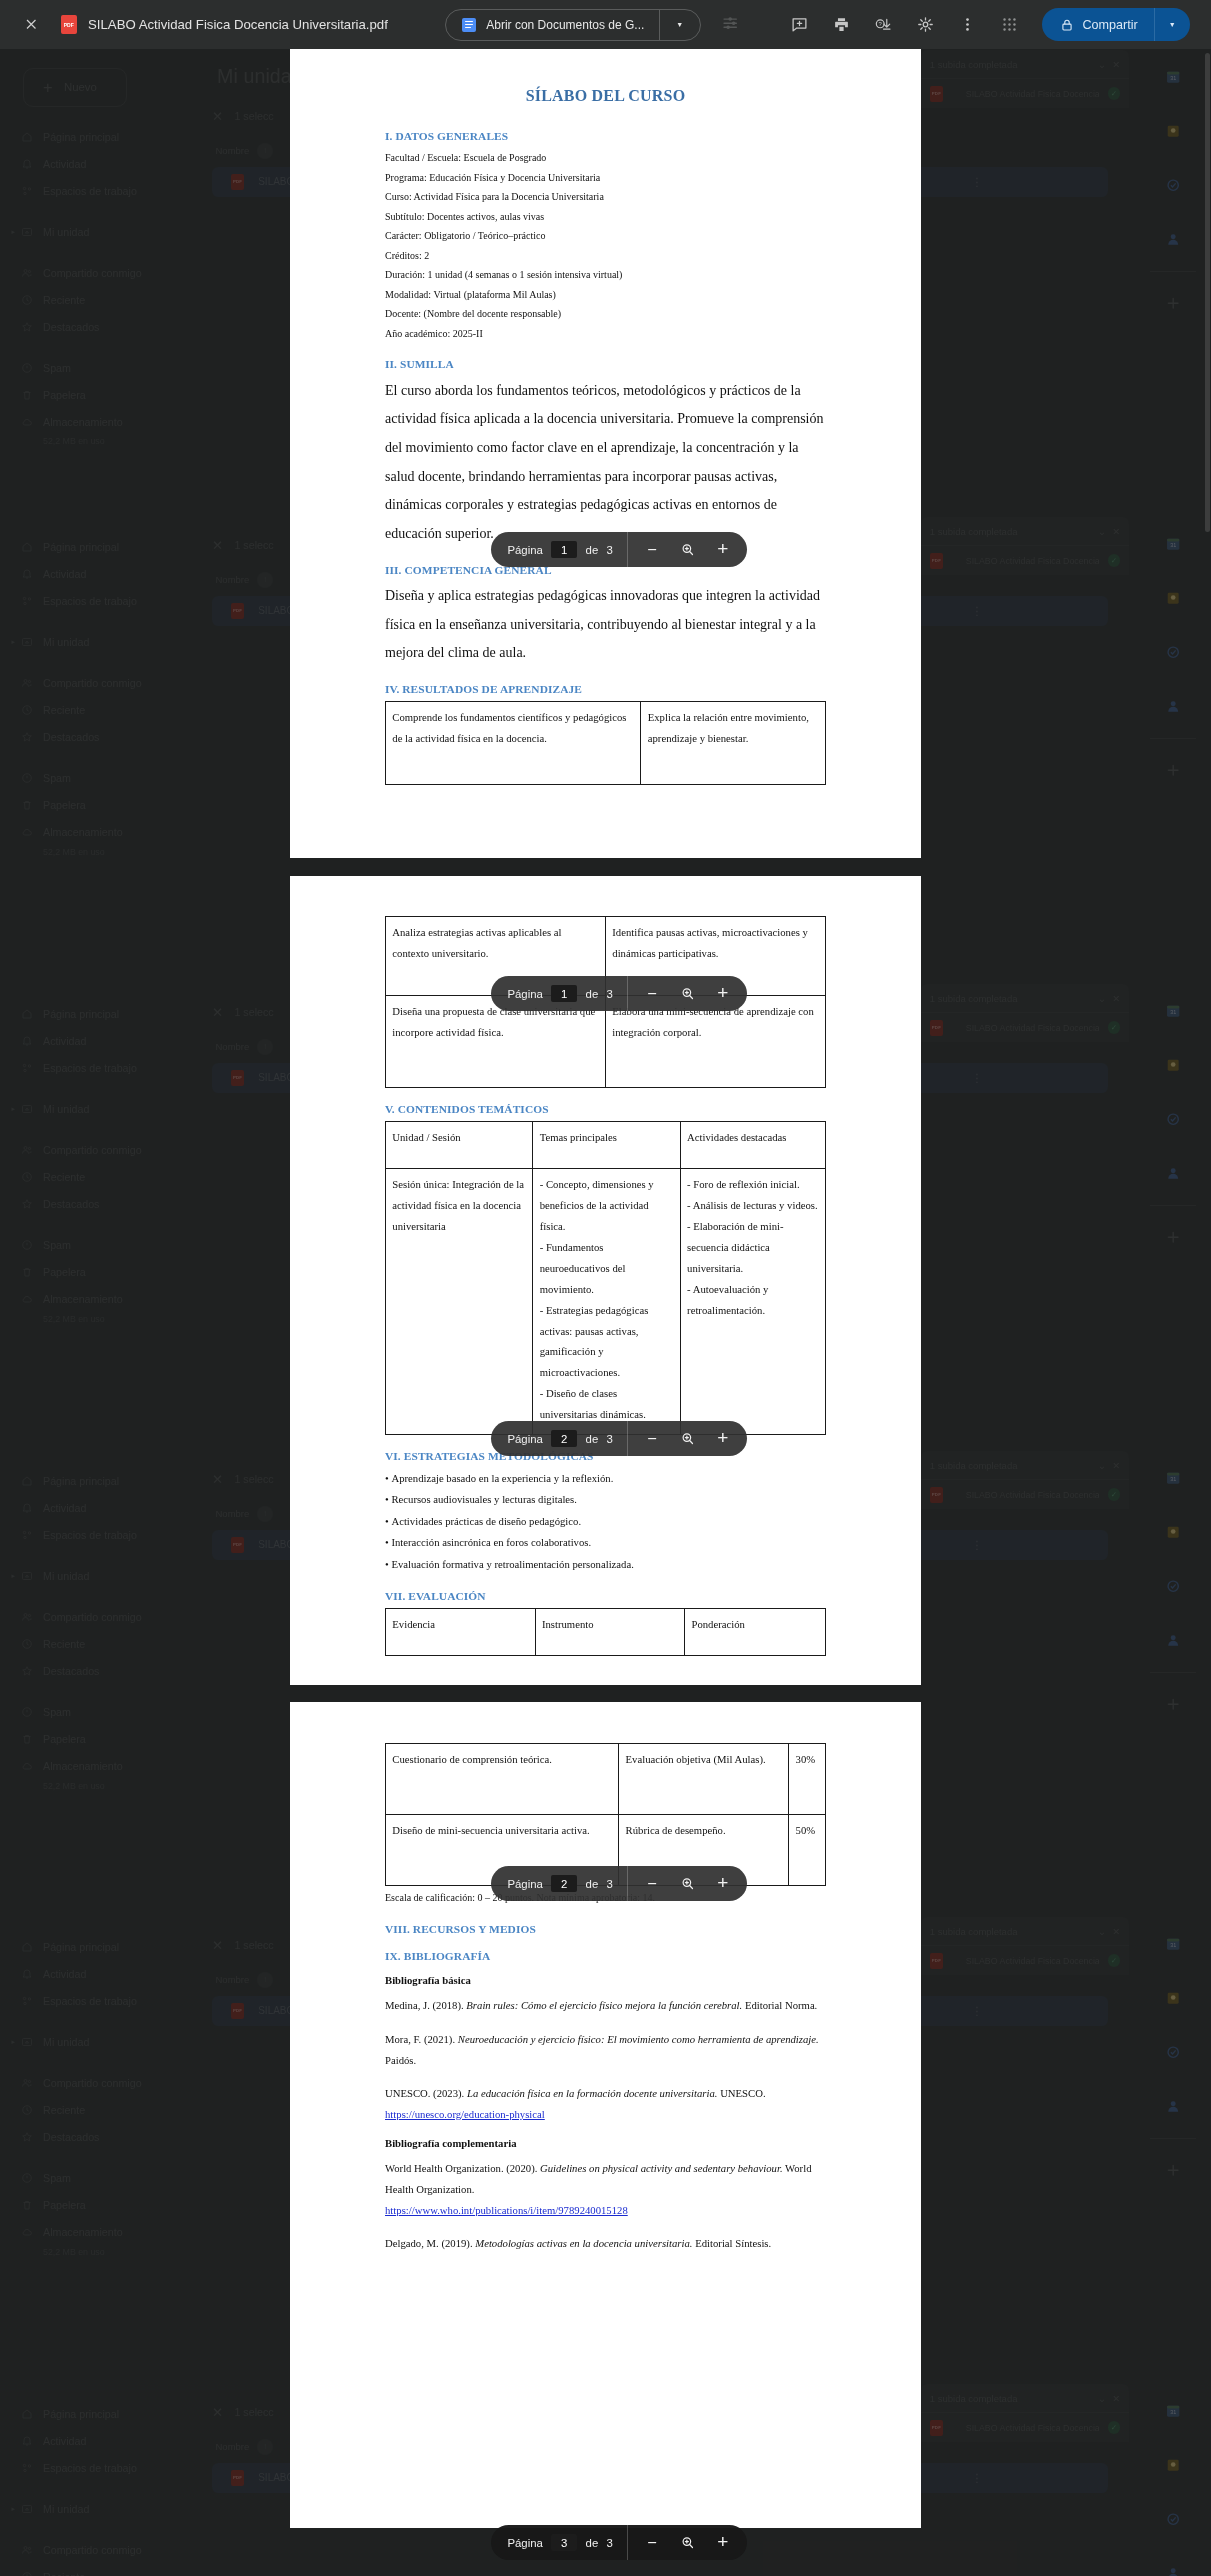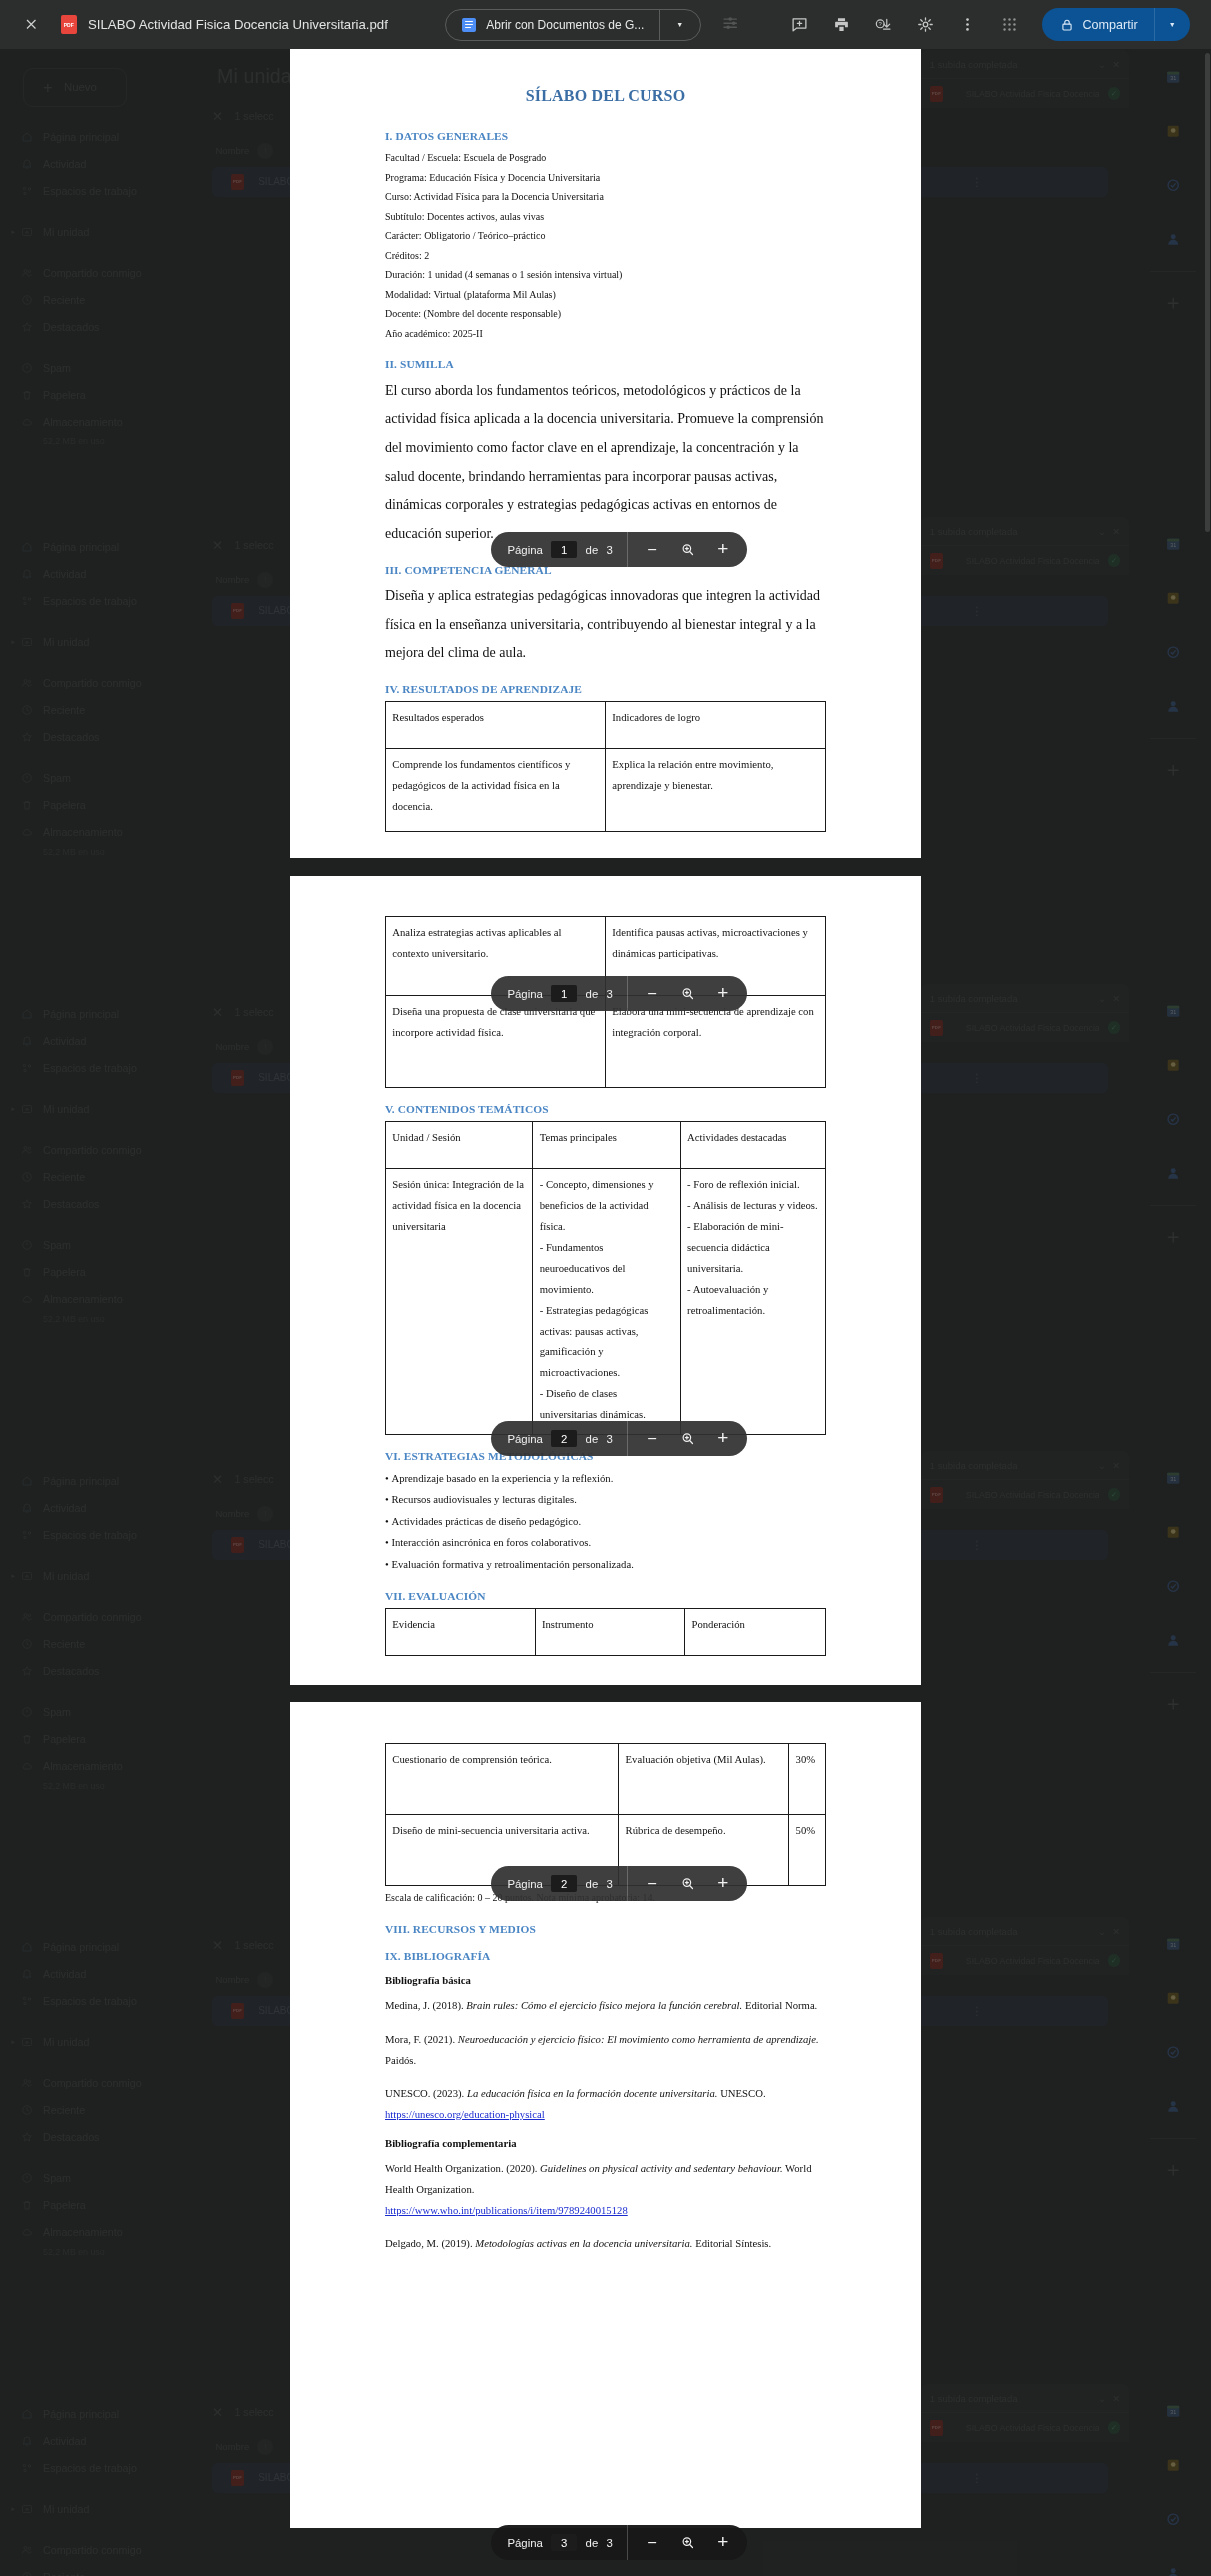--- a/index.html
+++ b/index.html
@@ -1284,24 +1284,20 @@
 
     <h2 class="sec">II. SUMILLA</h2>
     <p class="para">El curso aborda los fundamentos teóricos, metodológicos y prácticos de la actividad física aplicada a la docencia universitaria. Promueve la comprensión del movimiento como factor clave en el aprendizaje, la concentración y la salud docente, brindando herramientas para incorporar pausas activas, dinámicas corporales y estrategias pedagógicas activas en entornos de educación superior.</p>
 
     <h2 class="sec">III. COMPETENCIA GENERAL</h2>
     <p class="para">Diseña y aplica estrategias pedagógicas innovadoras que integren la actividad física en la enseñanza universitaria, contribuyendo al bienestar integral y a la mejora del clima de aula.</p>
 
     <h2 class="sec">IV. RESULTADOS DE APRENDIZAJE</h2>
     <table class="doc">
       <tbody>
-          <tr class="tall-head">
-        <th style="width:50%">Resultados esperados</th>
-        <th style="width:50%">Indicadores de logro</th>
-      </tr>
       <tr style="height:83px">
         <td>Comprende los fundamentos científicos y pedagógicos de la actividad física en la docencia.</td>
         <td>Explica la relación entre movimiento, aprendizaje y bienestar.</td>
       </tr>
     </tbody>
       </table>
   </div>
 
   <div class="pdf-page p2">
     <table class="doc">

